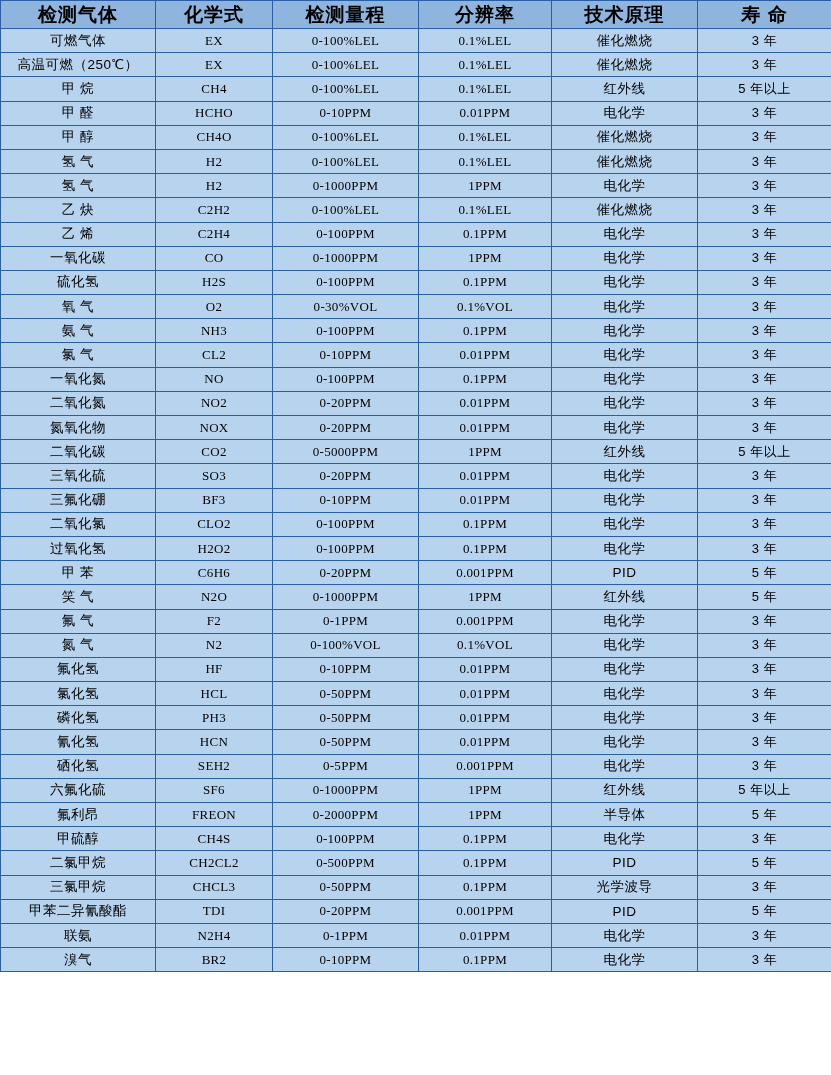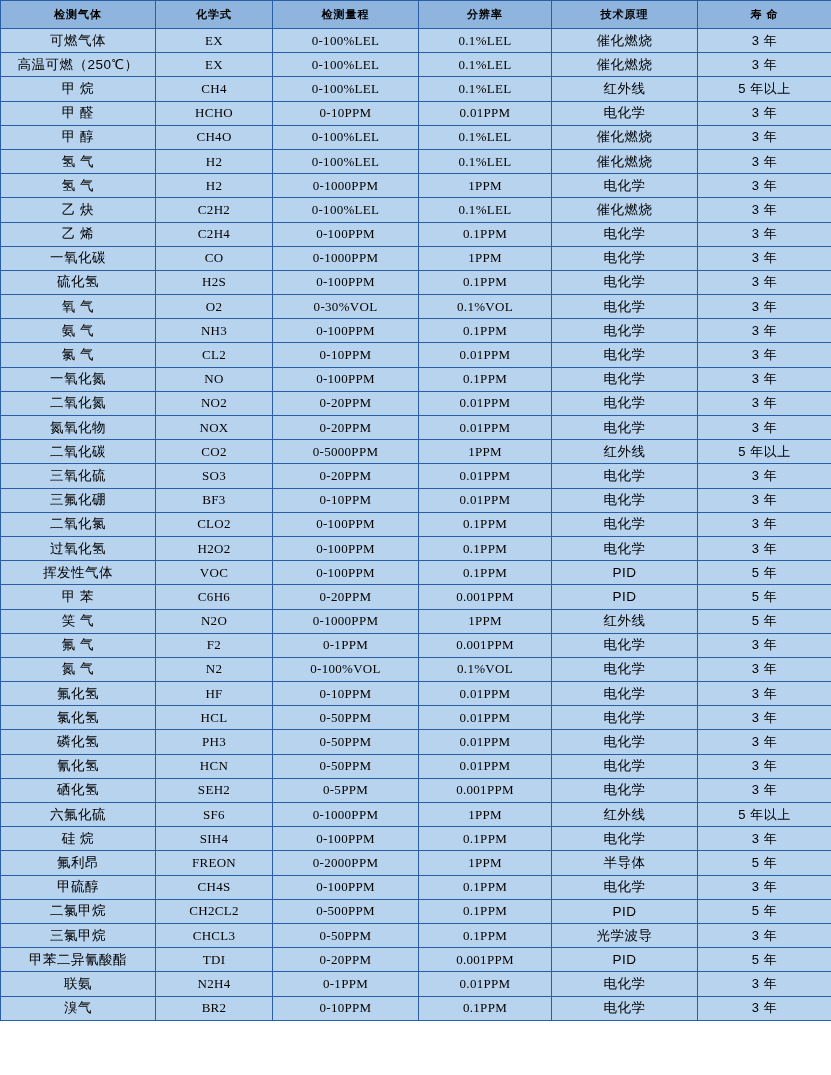--- a/index.html
+++ b/index.html
@@ -30,21 +30,21 @@
     text-align: center;
     vertical-align: middle;
     color: #000000;
     padding: 0;
     overflow: hidden;
     white-space: nowrap;
   }
   #gas-table thead th {
     background: #8fb4dd;
     height: 27px;
-    font-size: 11px;
+    font-size: 19px;
     font-weight: bold;
     letter-spacing: 1px;
   }
   #gas-table tbody td {
     background: #b8d3ee;
     height: 23.2px;
     font-size: 13px;
     font-weight: normal;
   }
   #gas-table tbody td.name {
@@ -253,28 +253,20 @@
       </tr>
       <tr>
         <td class="name">过氧化氢</td>
         <td class="mono">H2O2</td>
         <td class="mono">0-100PPM</td>
         <td class="mono">0.1PPM</td>
         <td class="name">电化学</td>
         <td class="life">3 年</td>
       </tr>
       <tr>
-        <td class="name">挥发性气体</td>
-        <td class="mono">VOC</td>
-        <td class="mono">0-100PPM</td>
-        <td class="mono">0.1PPM</td>
-        <td class="name">PID</td>
-        <td class="life">5 年</td>
-      </tr>
-      <tr>
         <td class="name">甲 苯</td>
         <td class="mono">C6H6</td>
         <td class="mono">0-20PPM</td>
         <td class="mono">0.001PPM</td>
         <td class="name">PID</td>
         <td class="life">5 年</td>
       </tr>
       <tr>
         <td class="name">笑 气</td>
         <td class="mono">N2O</td>
@@ -341,28 +333,20 @@
       </tr>
       <tr>
         <td class="name">六氟化硫</td>
         <td class="mono">SF6</td>
         <td class="mono">0-1000PPM</td>
         <td class="mono">1PPM</td>
         <td class="name">红外线</td>
         <td class="life">5 年以上</td>
       </tr>
       <tr>
-        <td class="name">硅 烷</td>
-        <td class="mono">SIH4</td>
-        <td class="mono">0-100PPM</td>
-        <td class="mono">0.1PPM</td>
-        <td class="name">电化学</td>
-        <td class="life">3 年</td>
-      </tr>
-      <tr>
         <td class="name">氟利昂</td>
         <td class="mono">FREON</td>
         <td class="mono">0-2000PPM</td>
         <td class="mono">1PPM</td>
         <td class="name">半导体</td>
         <td class="life">5 年</td>
       </tr>
       <tr>
         <td class="name">甲硫醇</td>
         <td class="mono">CH4S</td>

